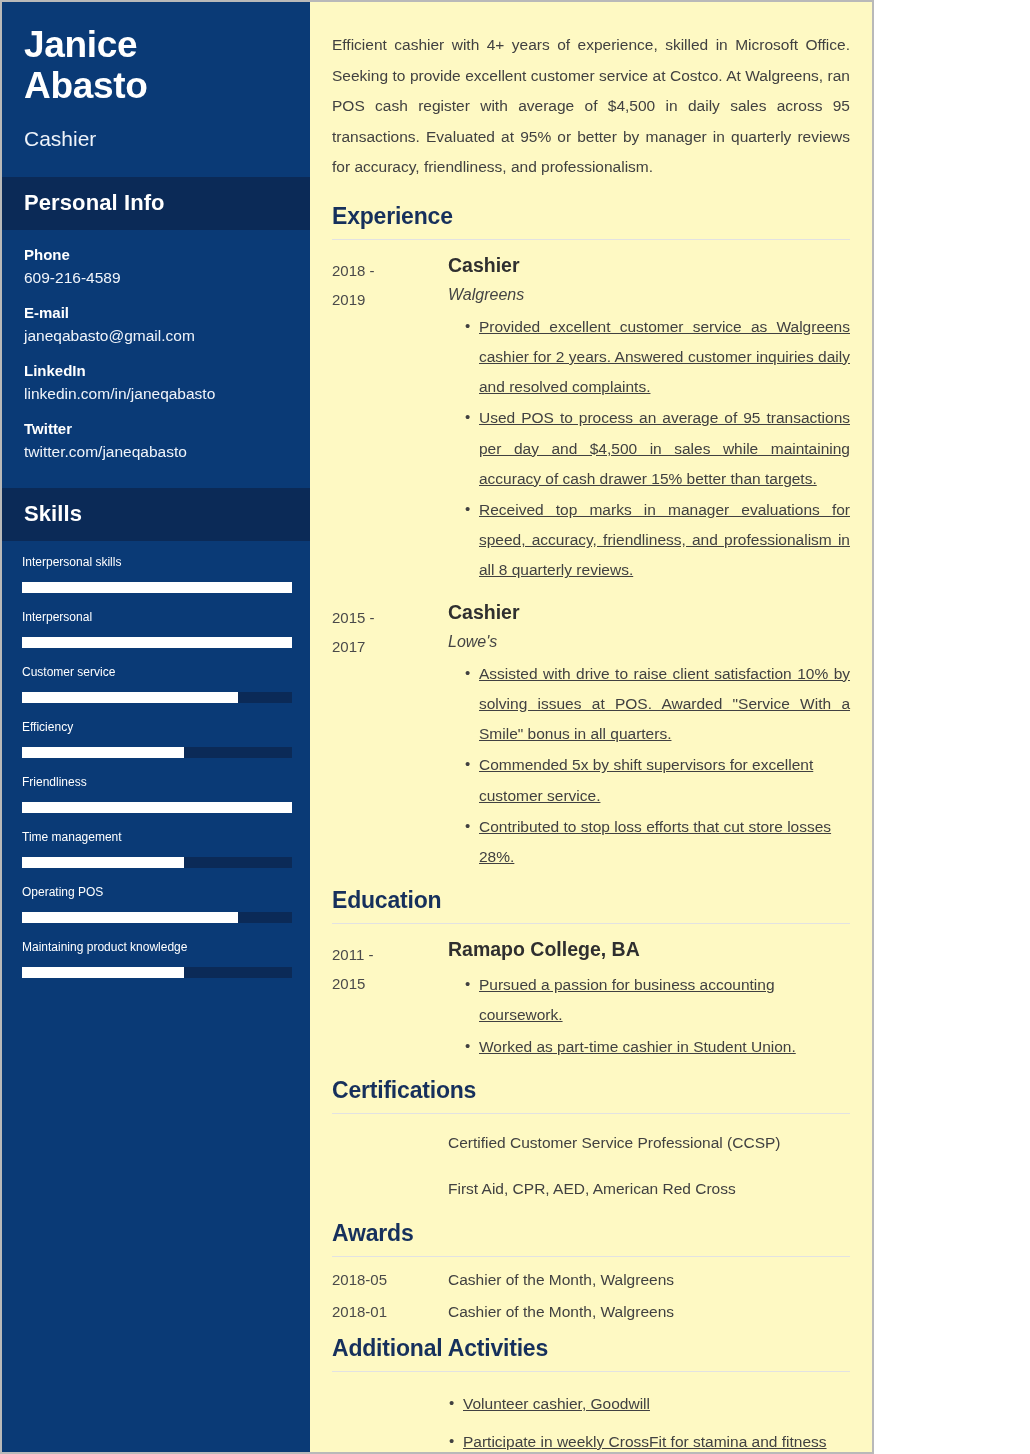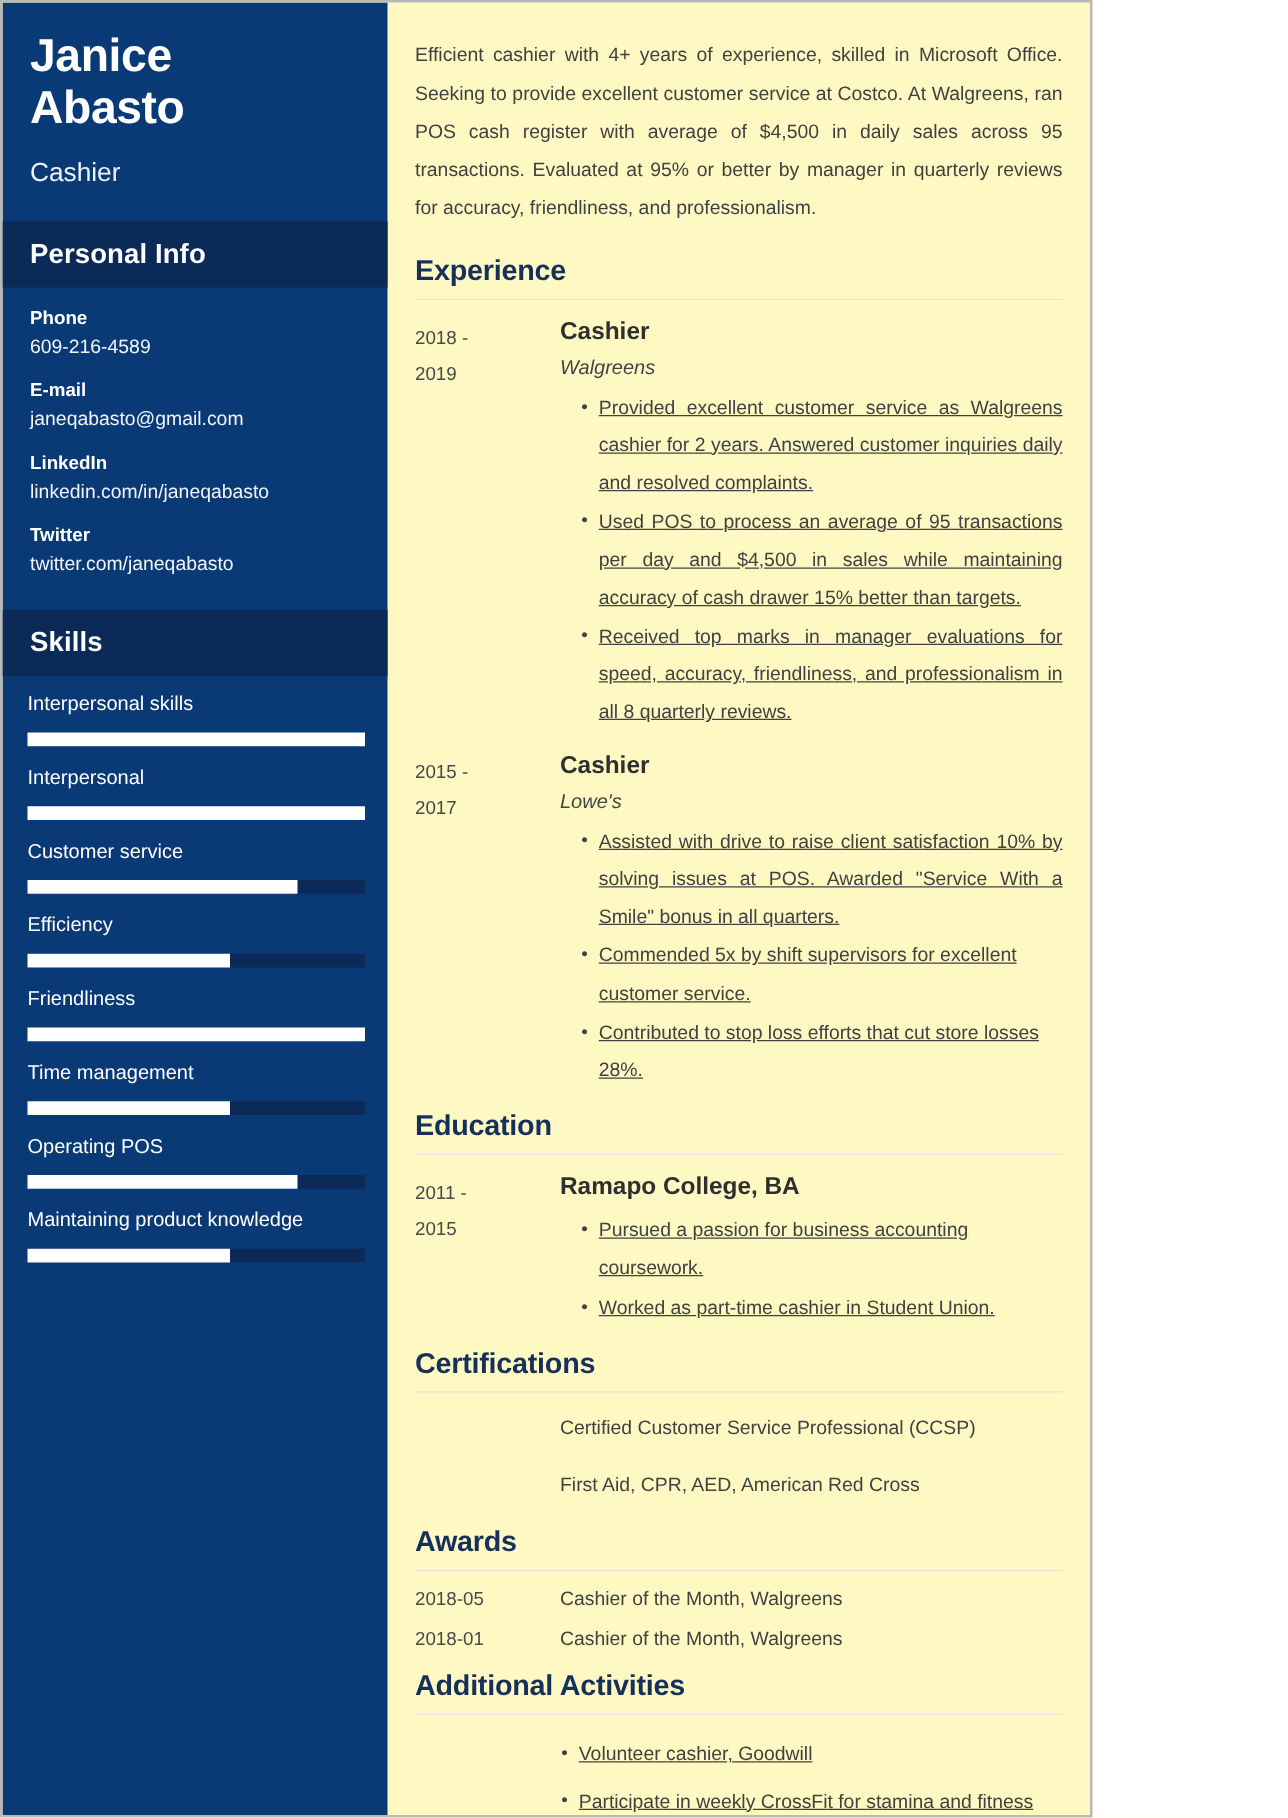--- a/index.html
+++ b/index.html
@@ -72,21 +72,21 @@
   .contact-value {
     font-size: 15.5px;
     color: #f0f4fa;
     word-break: break-all;
   }
   .skills-body {
     padding: 14px 20px 16px 20px;
   }
   .skill { margin-bottom: 17px; }
   .skill-name {
-    font-size: 16px;
+    font-size: 12px;
     color: #ffffff;
     margin-bottom: 13px;
   }
   .skill-track {
     height: 11px;
     background: #0b2a57;
     width: 270px;
   }
   .skill-fill {
     height: 100%;

